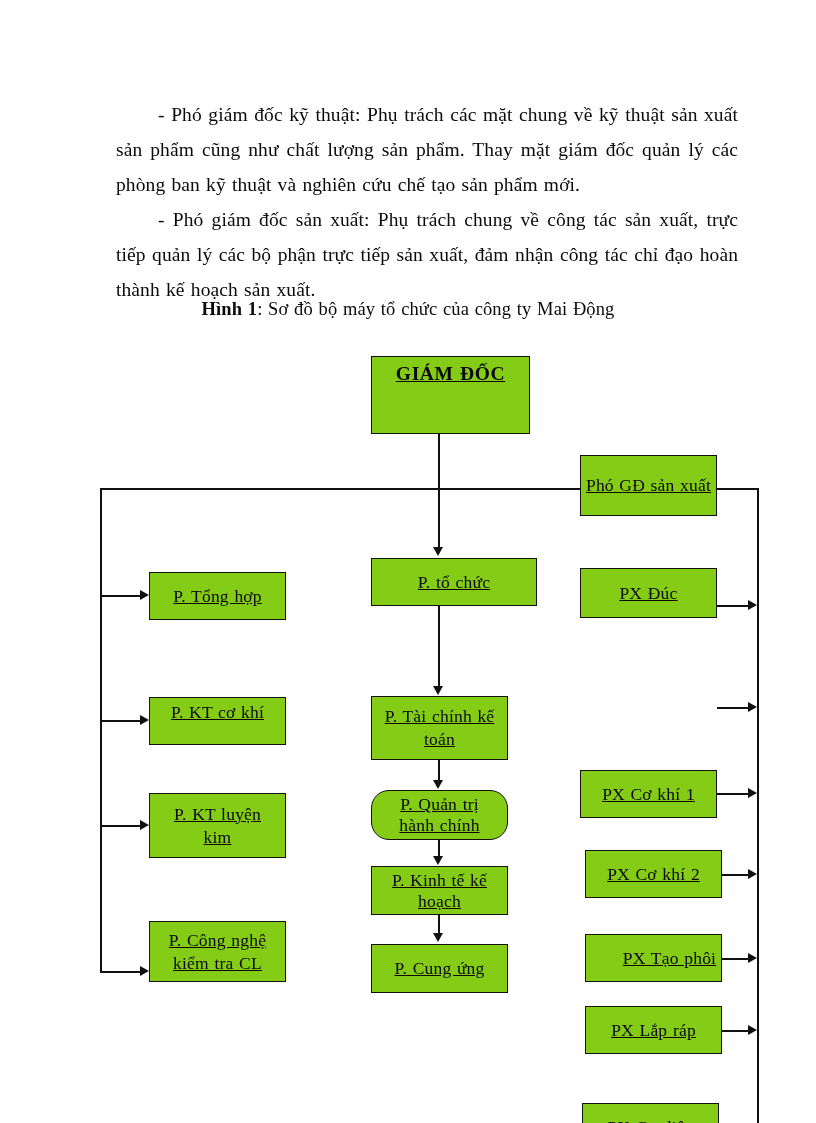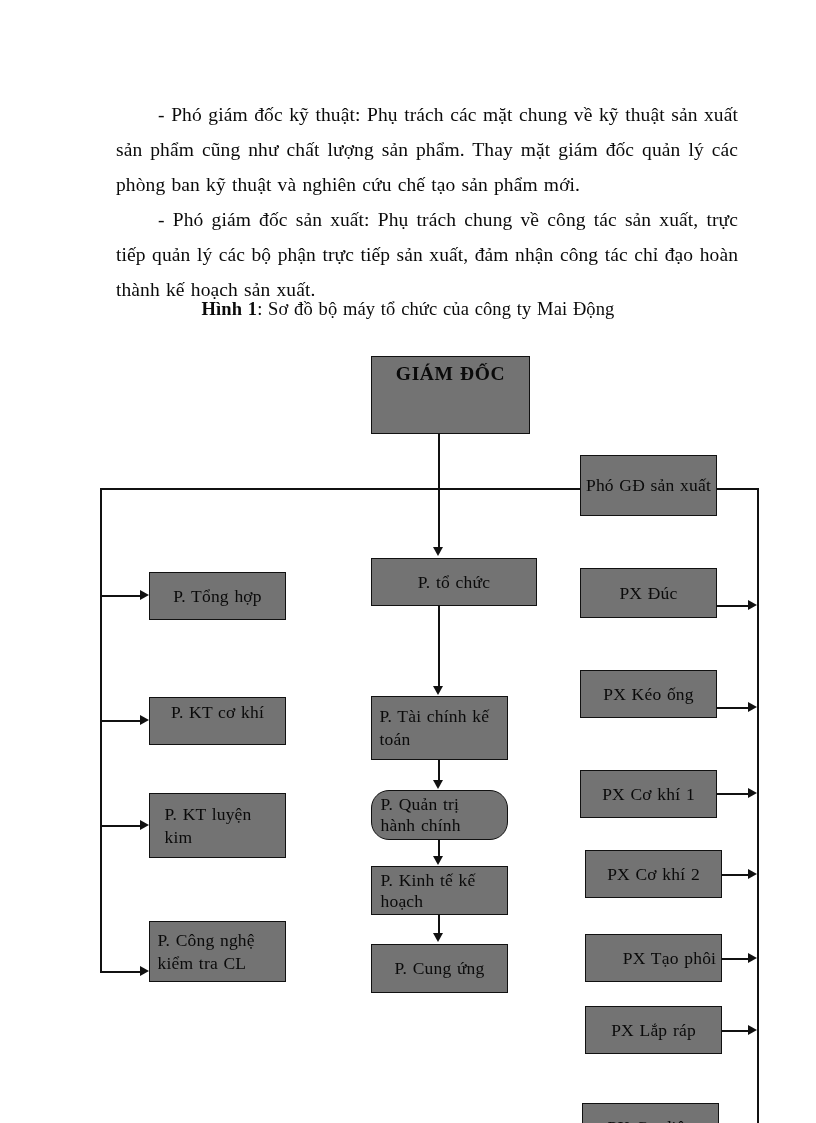--- a/index.html
+++ b/index.html
@@ -55,31 +55,33 @@
   
   #diagram {
     position: absolute;
     left: 0; top: 0;
     width: 816px; height: 1123px;
   }
 
   .node {
     position: absolute;
     border: 1.6px solid #111111;
-    background: #737373;
+    background: #84cc16;
     box-sizing: border-box;
     display: flex;
     align-items: flex-start;
     justify-content: center;
+    text-align: center;
     font-size: 17.5px;
     line-height: 23px;
     letter-spacing: 0.2px;
     word-spacing: 1px;
     padding-top: 5px;
     z-index: 3;
+    text-decoration: underline;
   }
   .node.title {
     font-weight: bold;
     font-size: 19.5px;
     letter-spacing: 0.6px;
   }
   .node.mid { align-items: center; padding-top: 0; }
 
   
   .hline, .vline {
@@ -199,23 +201,20 @@
     </div>
 
     <div class="vline" style="left:757px; top:488px; height:635px;"></div>
 
     <div class="node mid" style="left:580px; top:568px; width:137px; height:50px;">
       <span>PX Đúc</span>
     </div>
     <div class="hline" style="left:717px; top:605px; width:34px;"></div>
     <div class="arrow-right" style="left:748px; top:600px;"></div>
 
-    <div class="node mid" style="left:580px; top:670px; width:137px; height:48px;">
-      <span>PX Kéo ống</span>
-    </div>
     <div class="hline" style="left:717px; top:707px; width:34px;"></div>
     <div class="arrow-right" style="left:748px; top:702px;"></div>
 
     <div class="node mid" style="left:580px; top:770px; width:137px; height:48px;">
       <span>PX Cơ khí 1</span>
     </div>
     <div class="hline" style="left:717px; top:793px; width:34px;"></div>
     <div class="arrow-right" style="left:748px; top:788px;"></div>
 
     <div class="node mid" style="left:585px; top:850px; width:137px; height:48px;">

